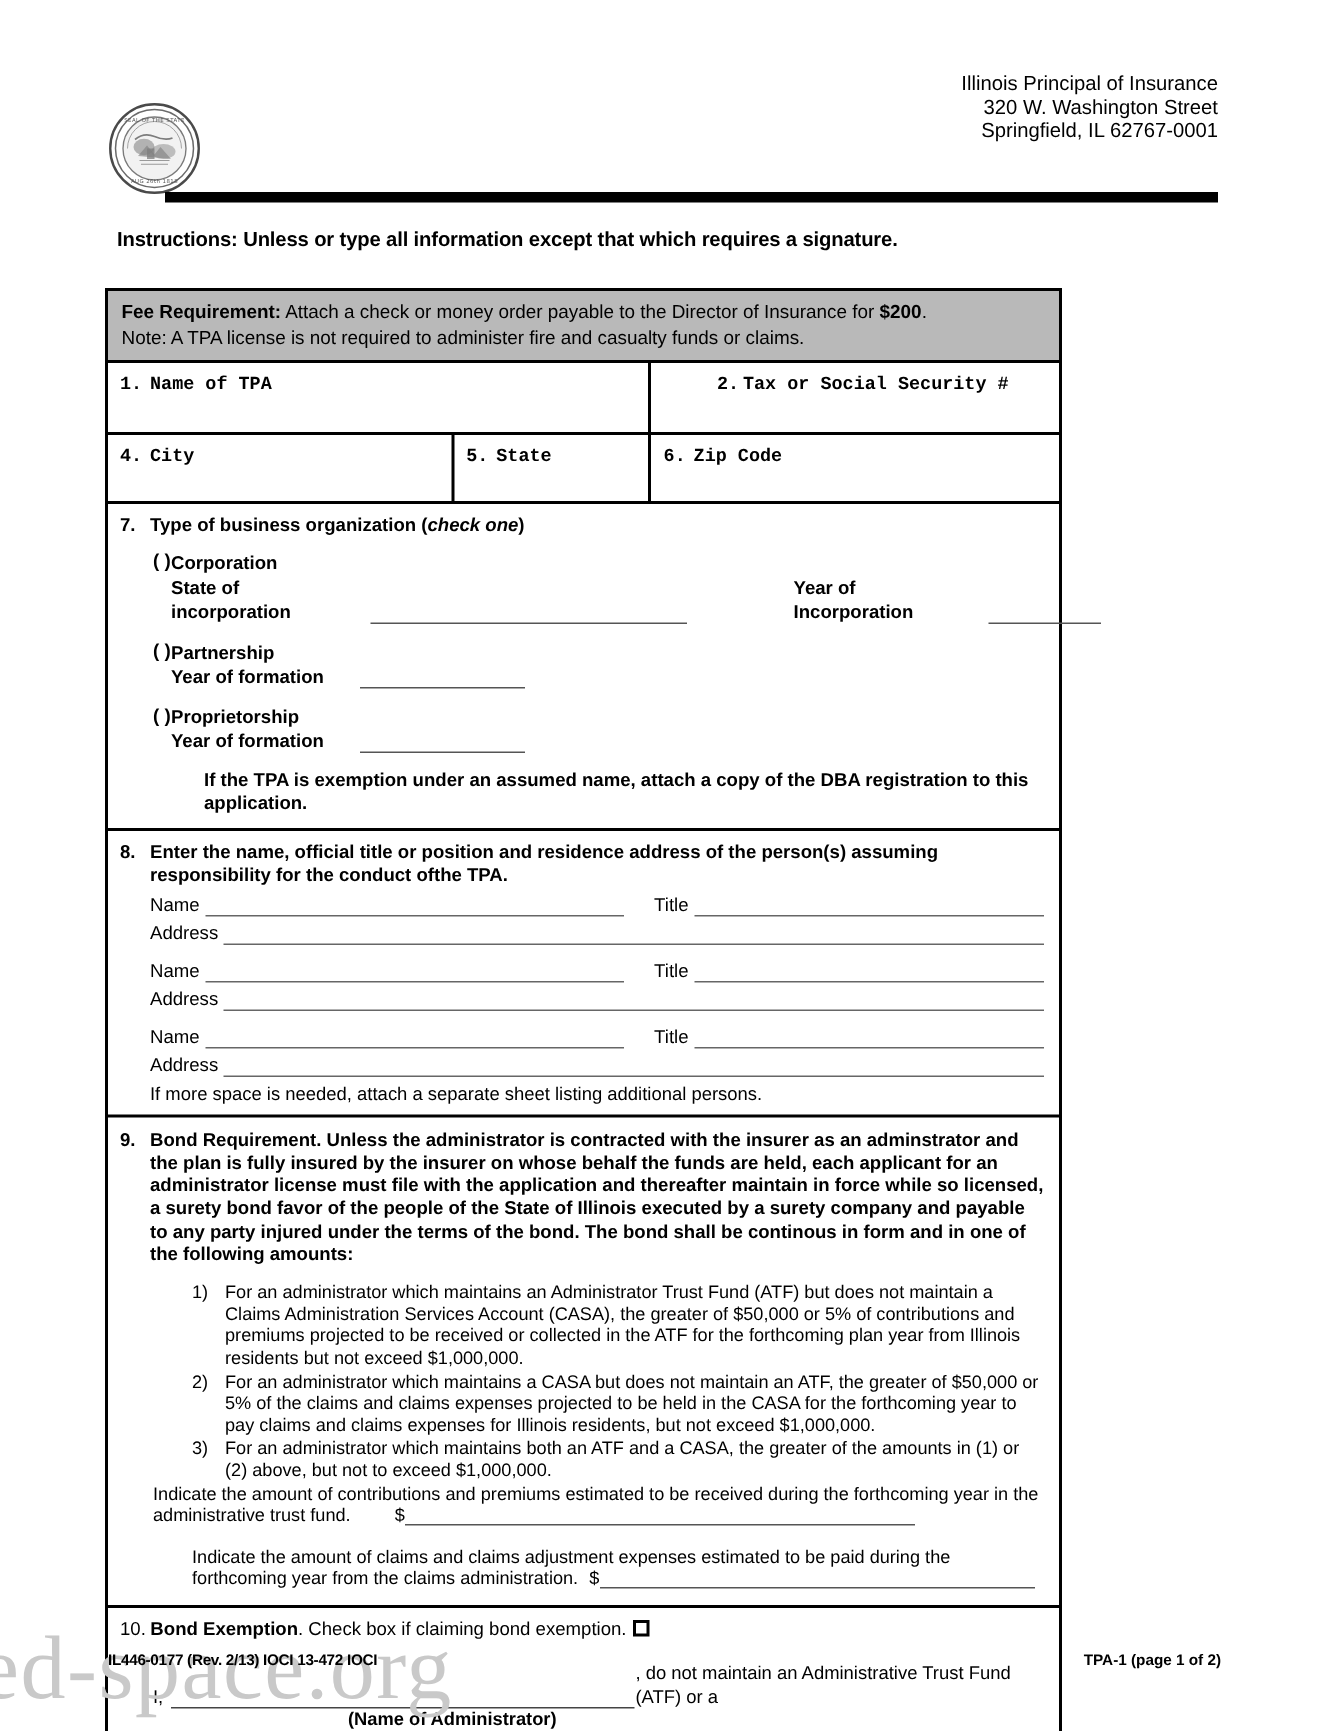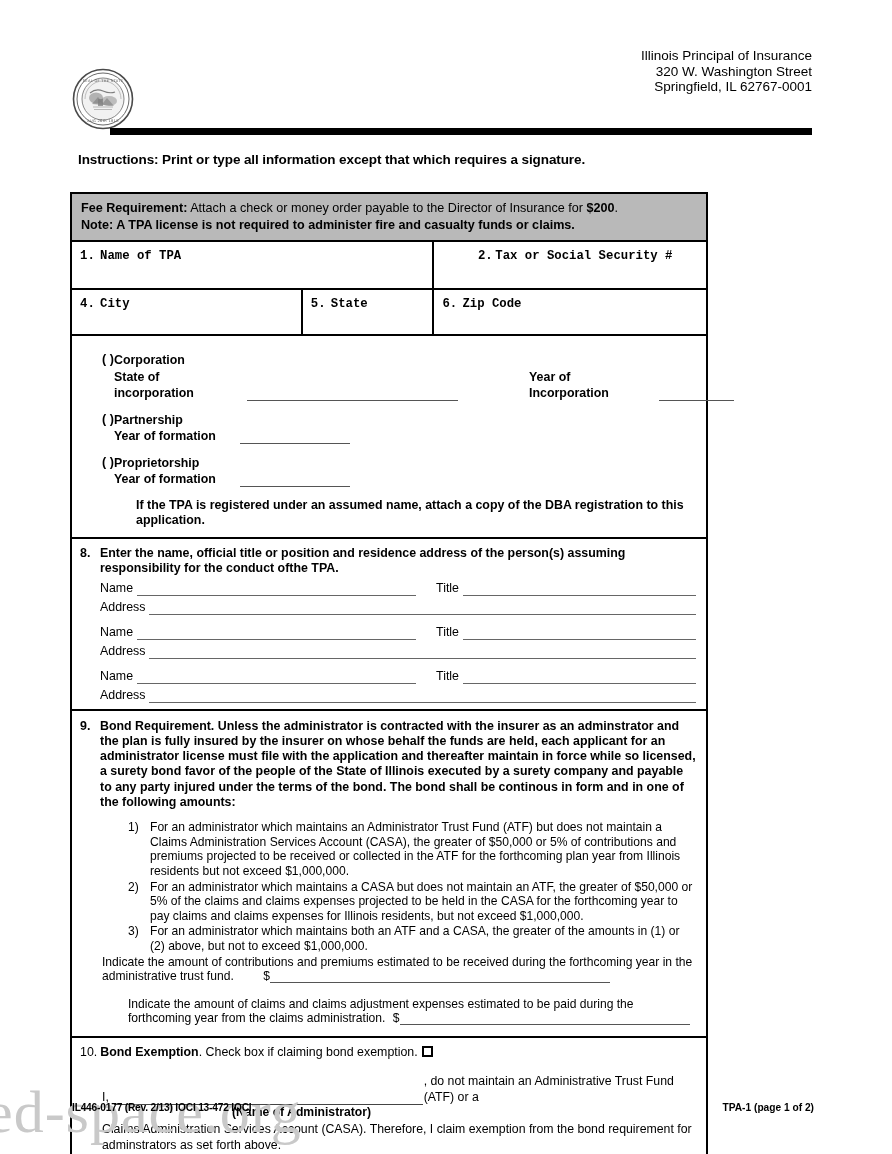--- a/index.html
+++ b/index.html
@@ -295,29 +295,29 @@
 
     <div class="addr-block">
       <div>Illinois Principal of Insurance</div>
       <div>320 W. Washington Street</div>
       <div>Springfield, IL  62767-0001</div>
     </div>
   </div>
 
   <div class="rule-bar"></div>
 
-  <div class="instructions">Instructions: Print or type all information except that which requires a signature.</div>
+  <div class="instructions">Instructions: Unless or type all information except that which requires a signature.</div>
 
   <div class="formbox">
 
     <div class="fee-band">
       <div>
         <b>Fee Requirement:</b><span> Attach a check or money order payable to the Director of Insurance for </span><b>$200</b><span>.</span>
       </div>
-      <div style="font-weight:bold;">Note: A TPA license is not required to administer fire and casualty funds or claims.</div>
+      <div style="font-weight:normal;">Note: A TPA license is not required to administer fire and casualty funds or claims.</div>
     </div>
 
     <div class="grid-row">
       <div class="cell cell-div r1-left">
         <span class="num-w">1.</span><span>Name of TPA</span>
       </div>
       <div class="cell r1-right">
         <span class="num-w">2.</span><span>Tax or Social Security #</span>
       </div>
     </div>
@@ -329,20 +329,23 @@
       </div>
       <div class="cell cell-div r3-b">
         <span class="num-w">5.</span><span>State</span>
       </div>
       <div class="cell r3-c">
         <span class="num-w">6.</span><span>Zip Code</span>
       </div>
     </div>
 
     <div class="sec">
+      <div class="sec-head">
+        <span class="num-w">7.</span><span>Type of business organization (</span><i>check one</i><span>)</span>
+      </div>
 
       <div class="opt-group">
 
         <div class="opt">
           <div class="opt-mark">(  )</div>
           <div class="opt-body">
             <div>Corporation</div>
             <div class="opt-sub">
               <span>State of incorporation</span>
               <span class="uline" style="width:248px;"></span>
@@ -370,21 +373,21 @@
             <div>Proprietorship</div>
             <div class="opt-sub">
               <span>Year of formation</span>
               <span class="uline" style="width:110px;"></span>
             </div>
           </div>
         </div>
 
       </div>
 
-      <div class="assumed">If the TPA is registered under an assumed name, attach a copy of the DBA registration to this application.</div>
+      <div class="assumed">If the TPA is exemption under an assumed name, attach a copy of the DBA registration to this application.</div>
     </div>
 
     <div class="sec" style="padding-bottom:6px;">
       <div class="s8-head">
         <span class="s8-num">8.</span>
         <span>Enter the name, official title or position and residence address of the person(s) assuming responsibility for the conduct ofthe TPA.</span>
       </div>
 
       <div class="person">
         <div class="frow">
@@ -418,20 +421,21 @@
           <span class="fline" style="width:279px;"></span>
           <span class="flabel" style="margin-left:20px;">Title</span>
           <span class="fline" style="flex:1;"></span>
         </div>
         <div class="frow">
           <span class="flabel">Address</span>
           <span class="fline" style="flex:1;"></span>
         </div>
       </div>
 
+      <div class="s8-foot">If more space is needed, attach a separate sheet listing additional persons.</div>
     </div>
 
     <div class="sec" style="padding-top:8px;padding-bottom:10px;">
       <div class="s9-head">
         <span class="s9-num">9.</span>
         <span>Bond Requirement. Unless the administrator is contracted with the insurer as an adminstrator and the plan is fully insured by the insurer on whose behalf the funds are held, each applicant for an administrator license must file with the application and thereafter maintain in force while so licensed, a surety bond favor of the people of the State of Illinois executed by a surety company and payable to any party injured under the terms of the bond. The bond shall be continous in form and in one of the following amounts:</span>
       </div>
 
       <div class="s9-list">
         <div class="s9-item">

